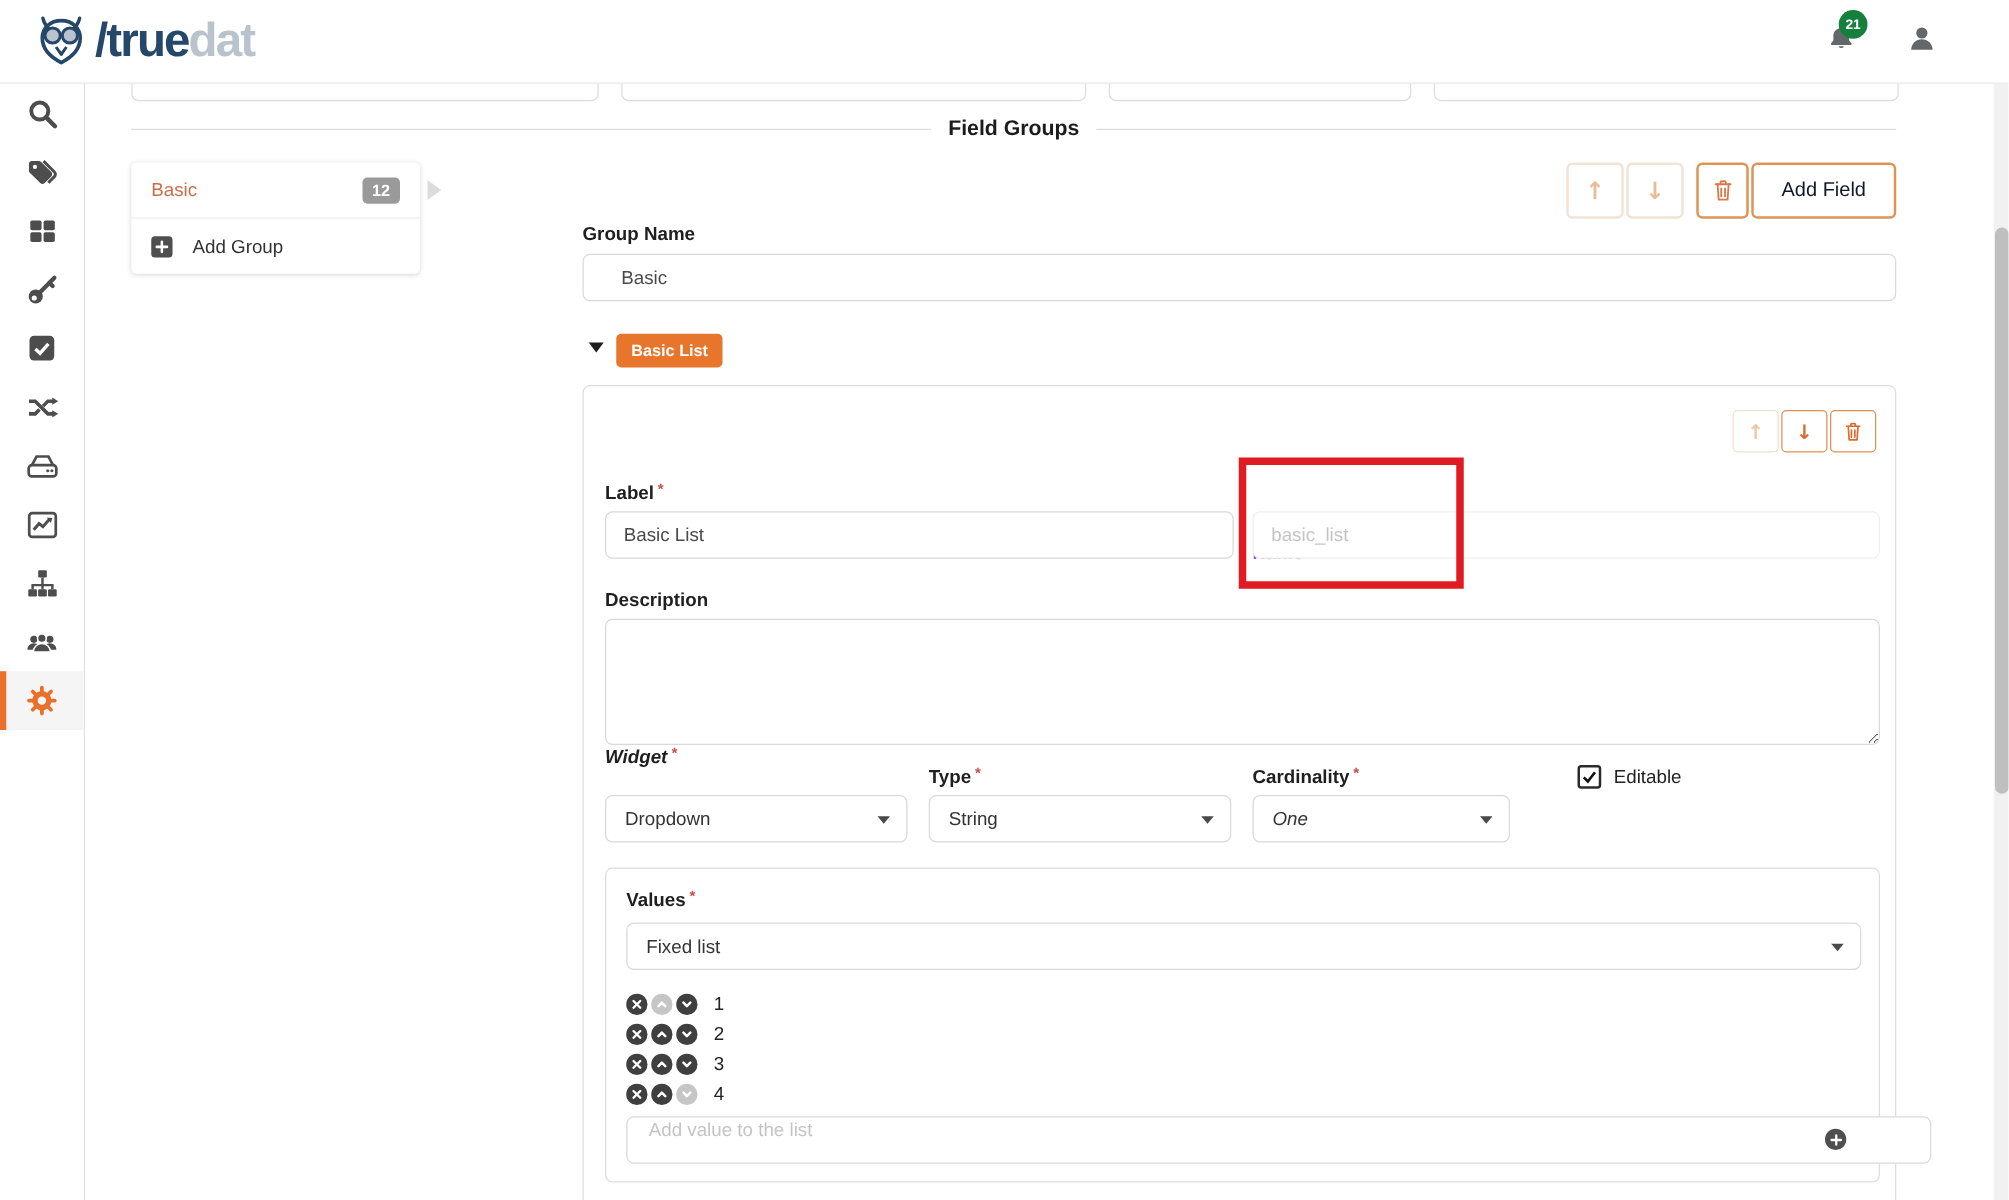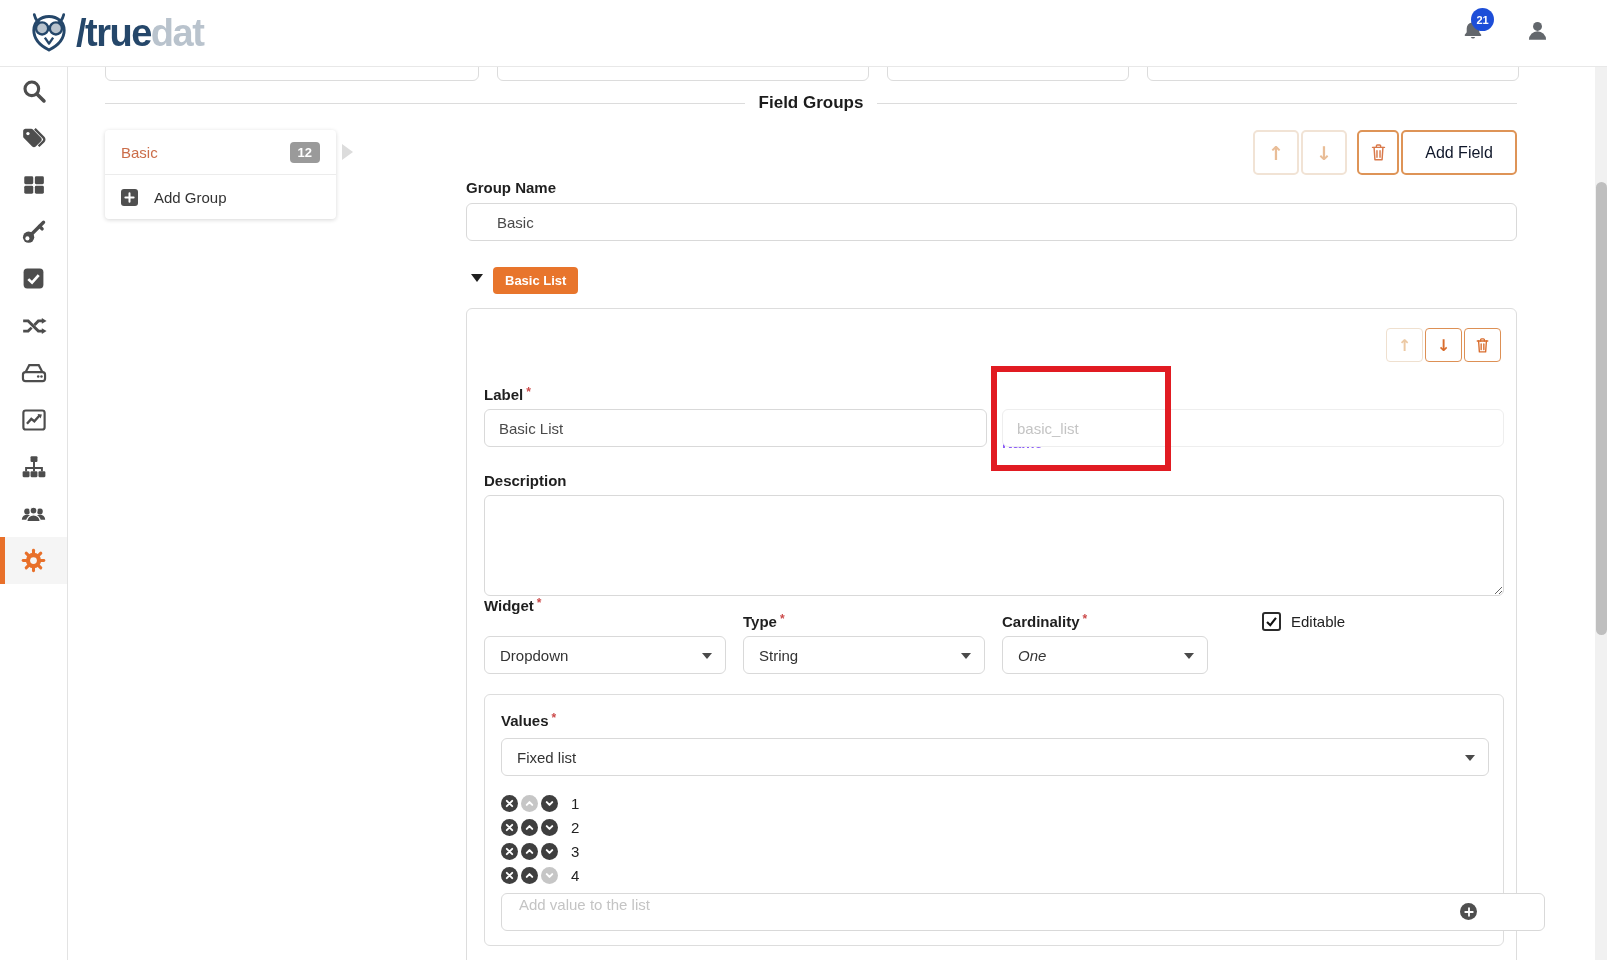--- a/index.html
+++ b/index.html
@@ -7,21 +7,21 @@
          font-family:"Liberation Sans",sans-serif;color:#222;background:#fff;}
 
   
   .header{position:absolute;left:0;top:0;width:1607px;height:66px;background:#fff;
           border-bottom:1px solid #e8e8e8;z-index:20;}
   .logo{position:absolute;left:26px;top:10px;display:flex;align-items:center;gap:4px;}
   .logo-text{font-size:38px;font-weight:bold;letter-spacing:-1.5px;color:#25476a;line-height:46px;}
   .logo-text .lt2{color:#b9c3cd;}
   .bell{position:absolute;right:120px;top:17px;width:26px;height:28px;cursor:pointer;}
   .bell-badge{position:absolute;right:113px;top:8px;min-width:23px;height:23px;border-radius:12px;
-              background:#1d4ed8;color:#fff;font-size:11px;font-weight:bold;display:flex;
+              background:#15803d;color:#fff;font-size:11px;font-weight:bold;display:flex;
               align-items:center;justify-content:center;z-index:2;}
   .person{position:absolute;right:57px;top:18px;width:25px;height:26px;cursor:pointer;}
 
   
   .sidebar{position:absolute;left:0;top:67px;width:67px;bottom:0;background:#fff;
            border-right:1px solid #e3e3e3;z-index:10;}
   .side-item{width:67px;height:47px;display:flex;align-items:center;justify-content:center;cursor:pointer;}
   .side-item.active{background:#f5f5f5;box-shadow:inset 5px 0 0 0 #e8702a;}
   .side-item svg{display:block;}
 
@@ -91,21 +91,21 @@
   .name-label{left:535px;top:77px;}
   .name-input{left:535px;top:100px;width:502px;height:38px;padding-left:14px;}
   .annotation{position:absolute;left:524px;top:57px;width:168px;height:93px;
               border:6px solid #e11b22;z-index:6;pointer-events:none;}
 
   .desc-label{left:17px;top:163px;}
   .desc-area{position:absolute;left:17px;top:186px;width:1020px;height:101px;box-sizing:border-box;
              border:1px solid #d9d9d9;border-radius:6px;resize:both;
              font-family:"Liberation Sans",sans-serif;font-size:15px;padding:8px 12px;outline:none;color:#4a4a4a;}
 
-  .w-label{left:17px;top:288px;}
+  .w-label{left:17px;top:288px;font-style:italic;}
   .t-label{left:276px;top:304px;}
   .c-label{left:535px;top:304px;}
   .fselect{position:absolute;height:38px;box-sizing:border-box;border:1px solid #d9d9d9;border-radius:6px;
            background:#fff;font-size:15px;color:#333;display:flex;align-items:center;
            padding-left:15px;cursor:pointer;}
   .fselect .scaret{position:absolute;right:13px;top:16px;width:0;height:0;
            border-left:5px solid transparent;border-right:5px solid transparent;border-top:6px solid #4a4a4a;}
   .w-select{left:17px;top:327px;width:242px;}
   .t-select{left:276px;top:327px;width:242px;}
   .c-select{left:535px;top:327px;width:206px;font-style:italic;}

